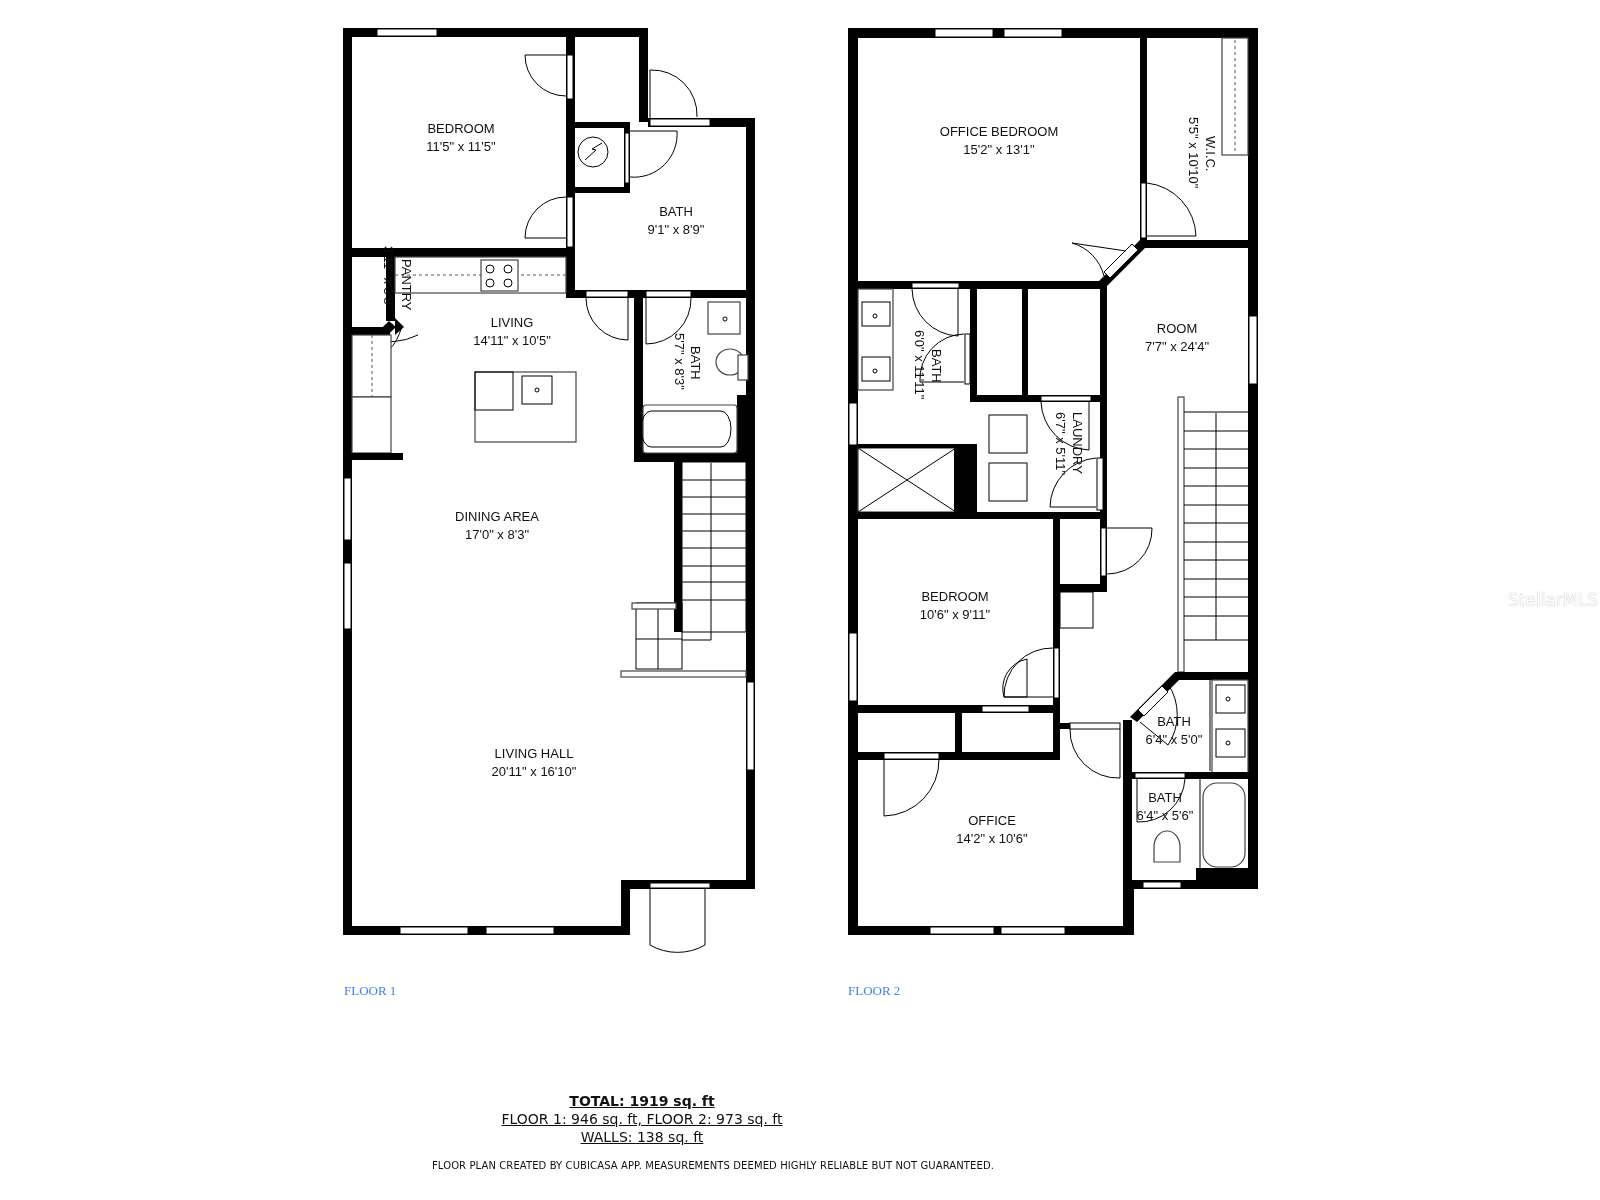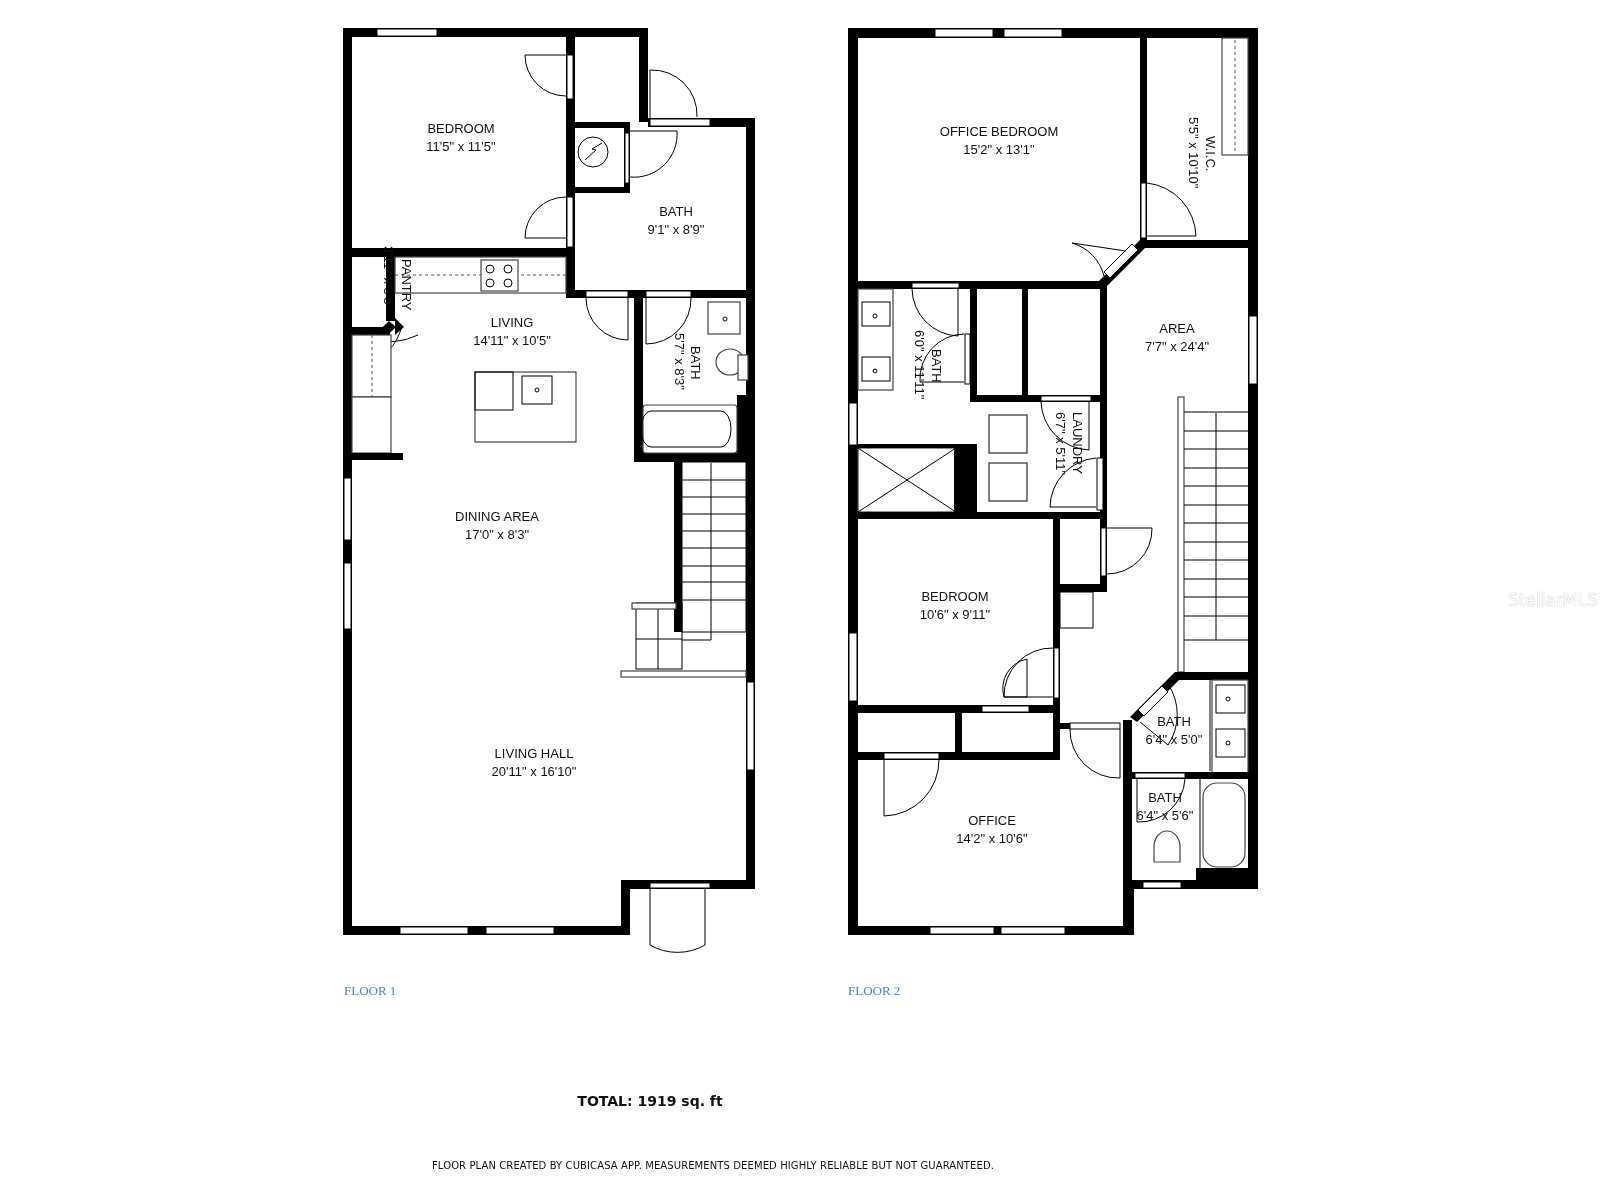--- a/index.html
+++ b/index.html
@@ -6,21 +6,21 @@
   body { width:1600px; height:1200px; position:relative; overflow:hidden; font-family:"DejaVu Sans", sans-serif; color:#111; }
   svg.plan { position:absolute; left:0; top:0; }
   .wall { fill:#000; }
   .thin { fill:none; stroke:#000; stroke-width:1; }
   .dash { fill:none; stroke:#555; stroke-width:1; stroke-dasharray:3 3; }
   .win { fill:#fff; stroke:#000; stroke-width:1; }
   .fix { fill:#fff; stroke:#444; stroke-width:1.2; }
   .room-name, .room-dim { position:absolute; font-family:"Liberation Sans", sans-serif; font-size:13px; text-align:center; white-space:nowrap; transform:translate(-50%, 0); color:#111; }
   .rot { transform-origin:0 0; }
   .floor-label { position:absolute; font-family:Liberation Serif, serif; font-size:13px; color:#3b82f6; }
-  .summary { position:absolute; left:8px; width:1284px; text-align:center; font-family:"DejaVu Sans", sans-serif; font-size:14px; line-height:18px; color:#111; }
+  .summary { position:absolute; left:0; width:1284px; text-align:center; font-family:"DejaVu Sans", sans-serif; font-size:14px; line-height:18px; color:#111;text-decoration:underline; }
   .summary .total { font-weight:bold; }
   .disclaimer { position:absolute; left:0; width:1426px; top:1160px; text-align:center; font-family:"DejaVu Sans", sans-serif; font-size:10px; color:#111; letter-spacing:0.1px; }
   .watermark { position:absolute; left:1508px; top:590px; font-family:"DejaVu Sans", sans-serif; font-size:17px; color:#ffffff; text-shadow:0 0 1px #bbb, 0 0 1px #bbb; }
 </style>
 </head>
 <body>
 
 <svg class="plan" width="1600" height="1200" viewBox="0 0 1600 1200">
 
   <g>
@@ -269,21 +269,21 @@
   <div class="room-dim" style="left:534px;top:764px">20'11" x 16'10"</div>
 </div>
 
 <div>
   <div class="room-name" style="left:999px;top:124px">OFFICE BEDROOM</div>
   <div class="room-dim" style="left:999px;top:142px">15'2" x 13'1"</div>
 
   <div class="room-name rot" style="left:1218px;top:136px;transform:rotate(90deg)">W.I.C.</div>
   <div class="room-dim rot" style="left:1201px;top:117px;transform:rotate(90deg)">5'5" x 10'10"</div>
 
-  <div class="room-name" style="left:1177px;top:321px">AREA</div>
+  <div class="room-name" style="left:1177px;top:321px">ROOM</div>
   <div class="room-dim" style="left:1177px;top:339px">7'7" x 24'4"</div>
 
   <div class="room-name rot" style="left:944px;top:349px;transform:rotate(90deg)">BATH</div>
   <div class="room-dim rot" style="left:927px;top:330px;transform:rotate(90deg)">6'0" x 11'11"</div>
 
   <div class="room-name rot" style="left:1085px;top:412px;transform:rotate(90deg)">LAUNDRY</div>
   <div class="room-dim rot" style="left:1068px;top:412px;transform:rotate(90deg)">6'7" x 5'11"</div>
 
   <div class="room-name" style="left:955px;top:589px">BEDROOM</div>
   <div class="room-dim" style="left:955px;top:607px">10'6" x 9'11"</div>
@@ -298,15 +298,17 @@
   <div class="room-dim" style="left:992px;top:831px">14'2" x 10'6"</div>
 </div>
 
 <div class="floor-label" style="left:344px;top:983px">FLOOR 1</div>
 <div class="floor-label" style="left:848px;top:983px">FLOOR 2</div>
 
 <div class="watermark">StellarMLS</div>
 
 <div class="summary" style="top:1092px">
   <div class="total">TOTAL: 1919 sq. ft</div>
+  <div>FLOOR 1: 946 sq. ft, FLOOR 2: 973 sq. ft</div>
+  <div>WALLS: 138 sq. ft</div>
 </div>
 
 <div class="disclaimer">FLOOR PLAN CREATED BY CUBICASA APP. MEASUREMENTS DEEMED HIGHLY RELIABLE BUT NOT GUARANTEED.</div>
 
 </body></html>

